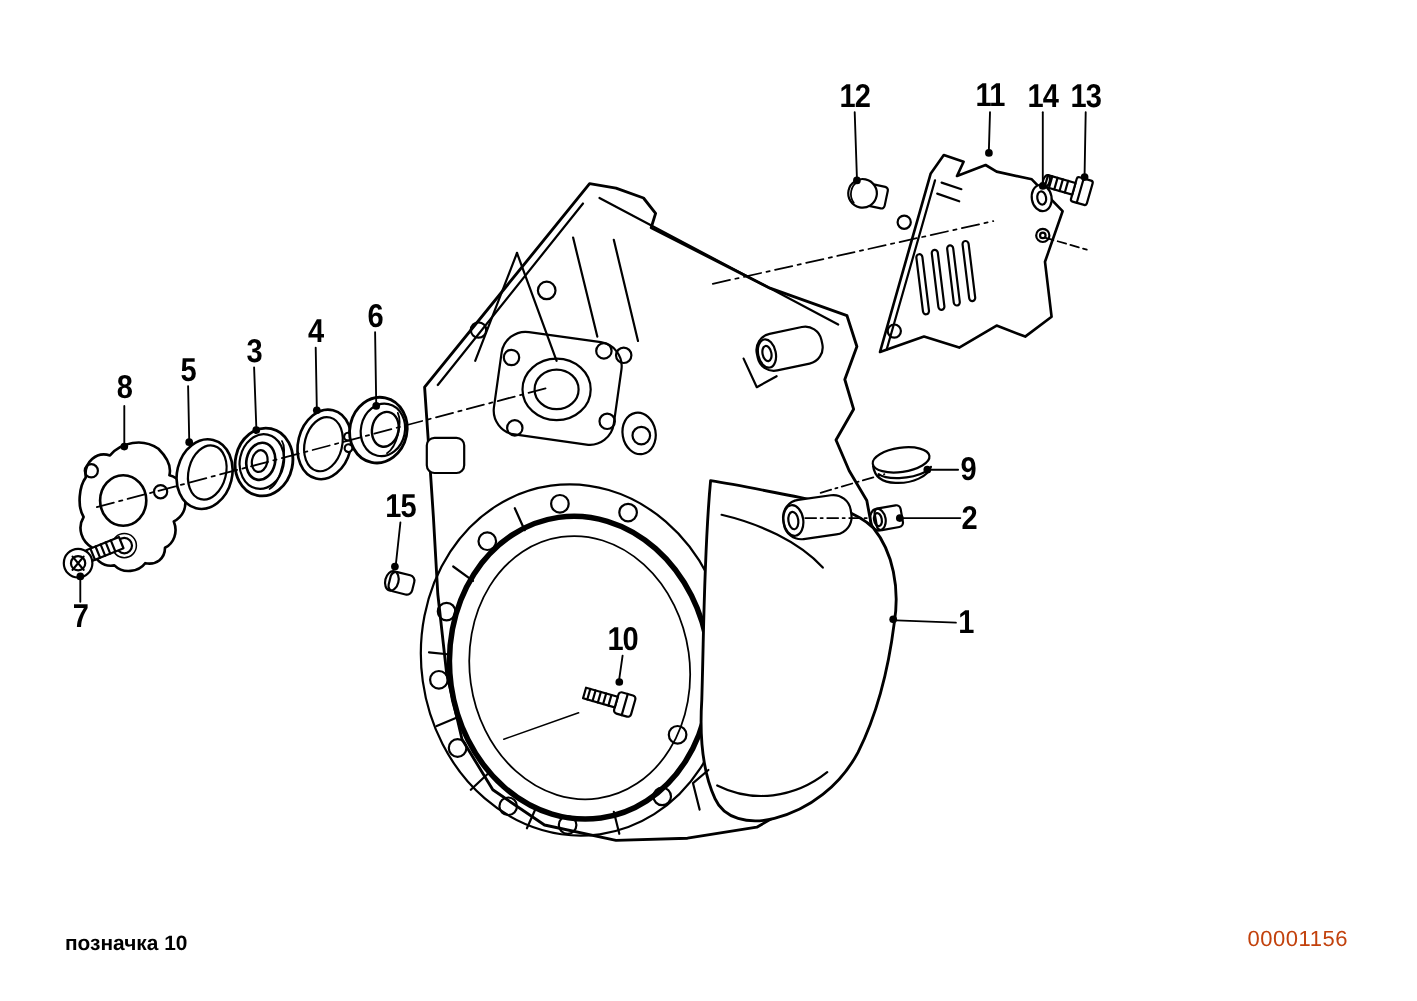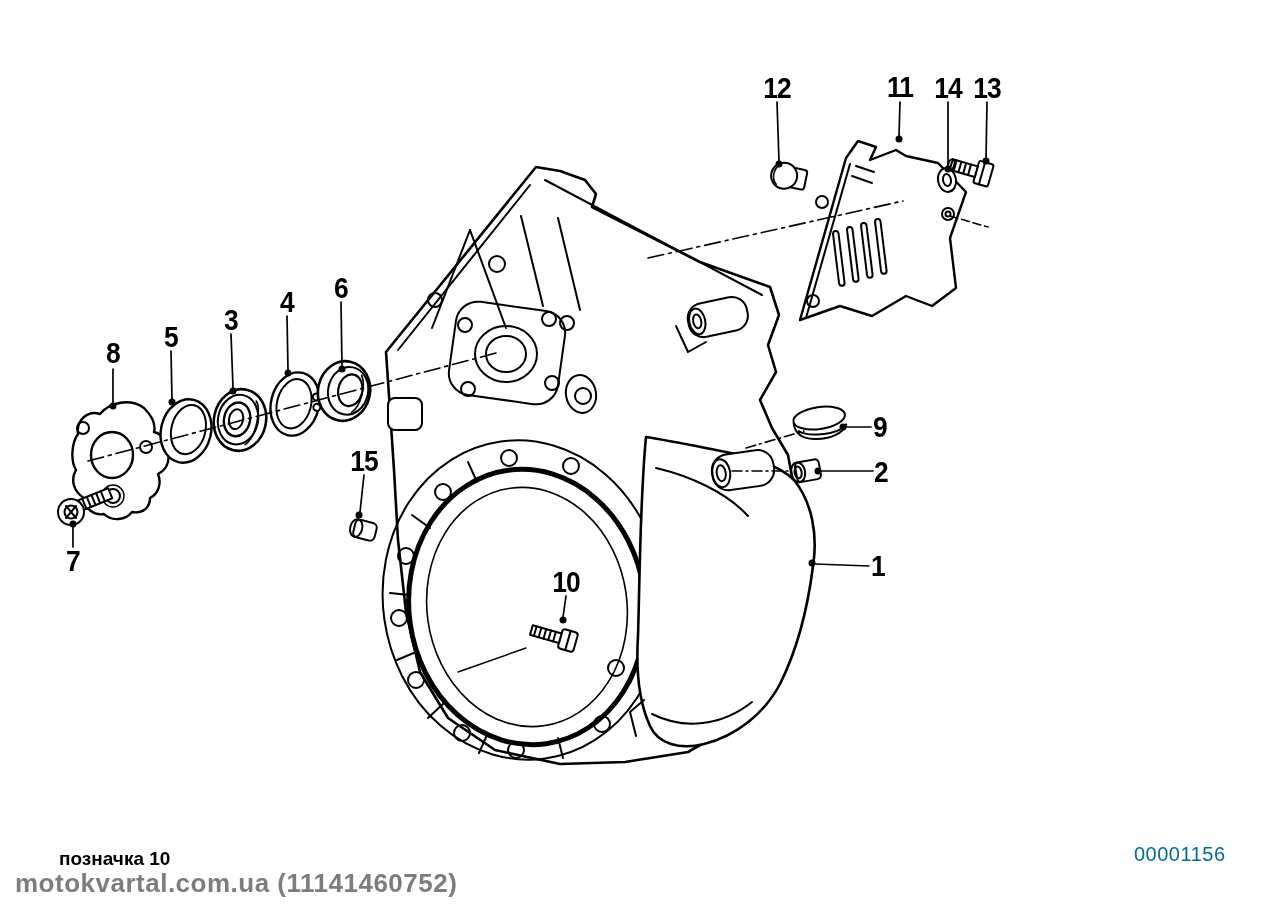--- a/index.html
+++ b/index.html
@@ -15,21 +15,21 @@
     line-height:1;
     color:#000;
     letter-spacing:-1px;
     white-space:nowrap;
   }
   .drawing-number{
     position:absolute;
     left:1134px;top:843px;
     font-size:20px;
     letter-spacing:0.5px;
-    color:#0369a1;
+    color:#c2410c;
     font-weight:400;
   }
   .footer-link{
     position:absolute;
     left:59px;top:848px;
     font-size:19px;
     font-weight:700;
     color:#000000;
     text-decoration:none;
     cursor:pointer;
@@ -318,15 +318,14 @@
     <div class="callout" style="left:777px;top:88px">12</div>
     <div class="callout" style="left:987px;top:88px">13</div>
     <div class="callout" style="left:948px;top:88px">14</div>
     <div class="callout" style="left:364px;top:461px">15</div>
   </div>
 
   <div class="drawing-number">00001156</div>
 
   <a class="footer-link">позначка 10</a>
 
-  <div class="watermark">motokvartal.com.ua (11141460752)</div>
 
 </div>
 
 </body></html>

